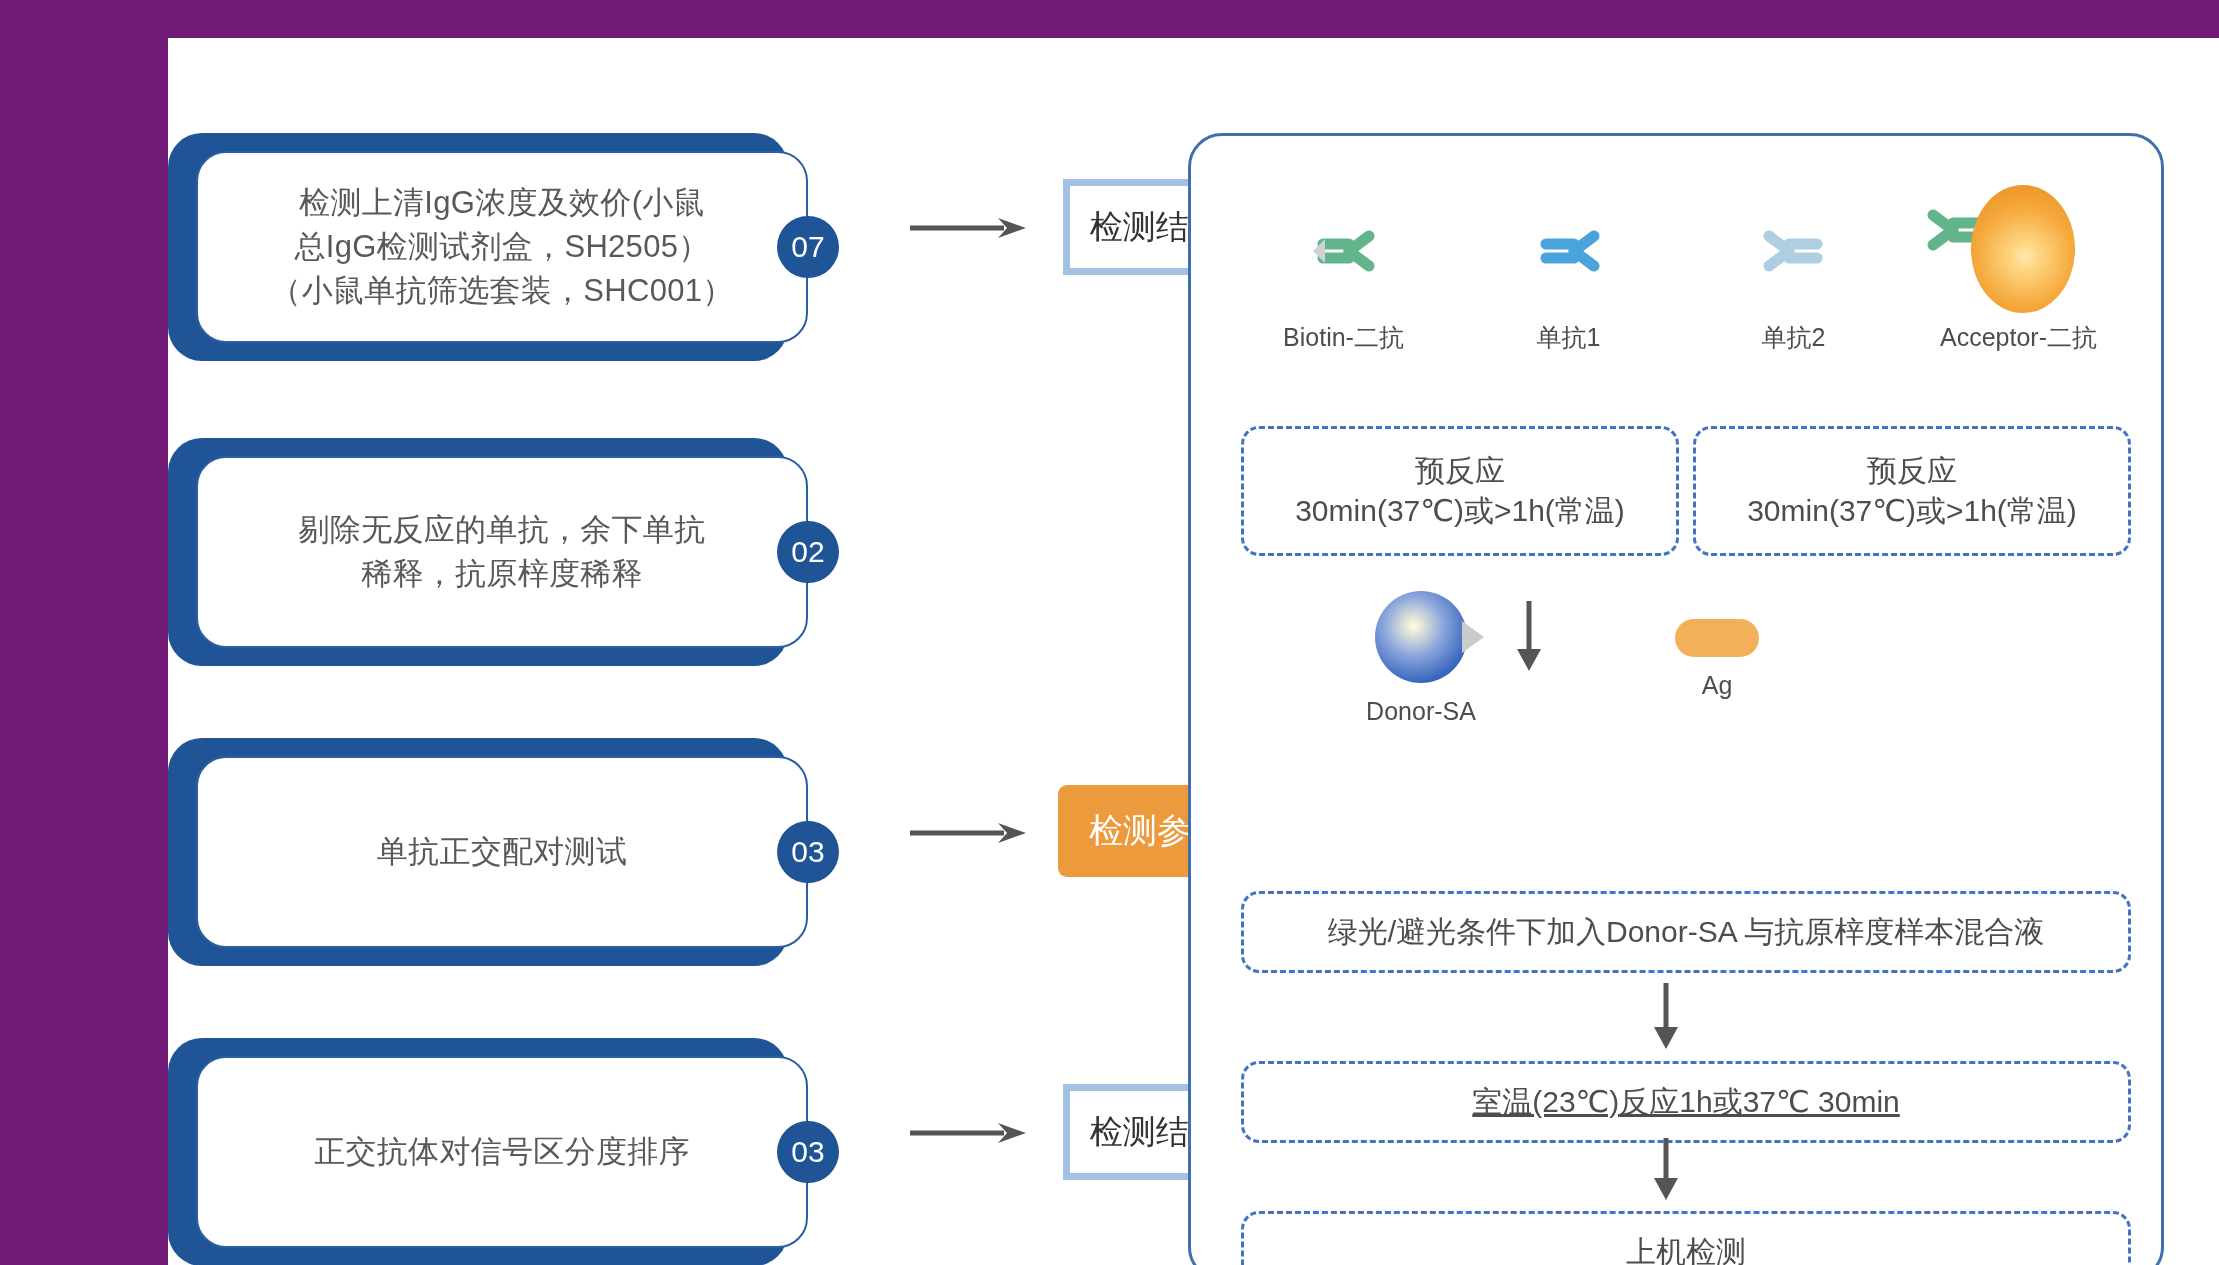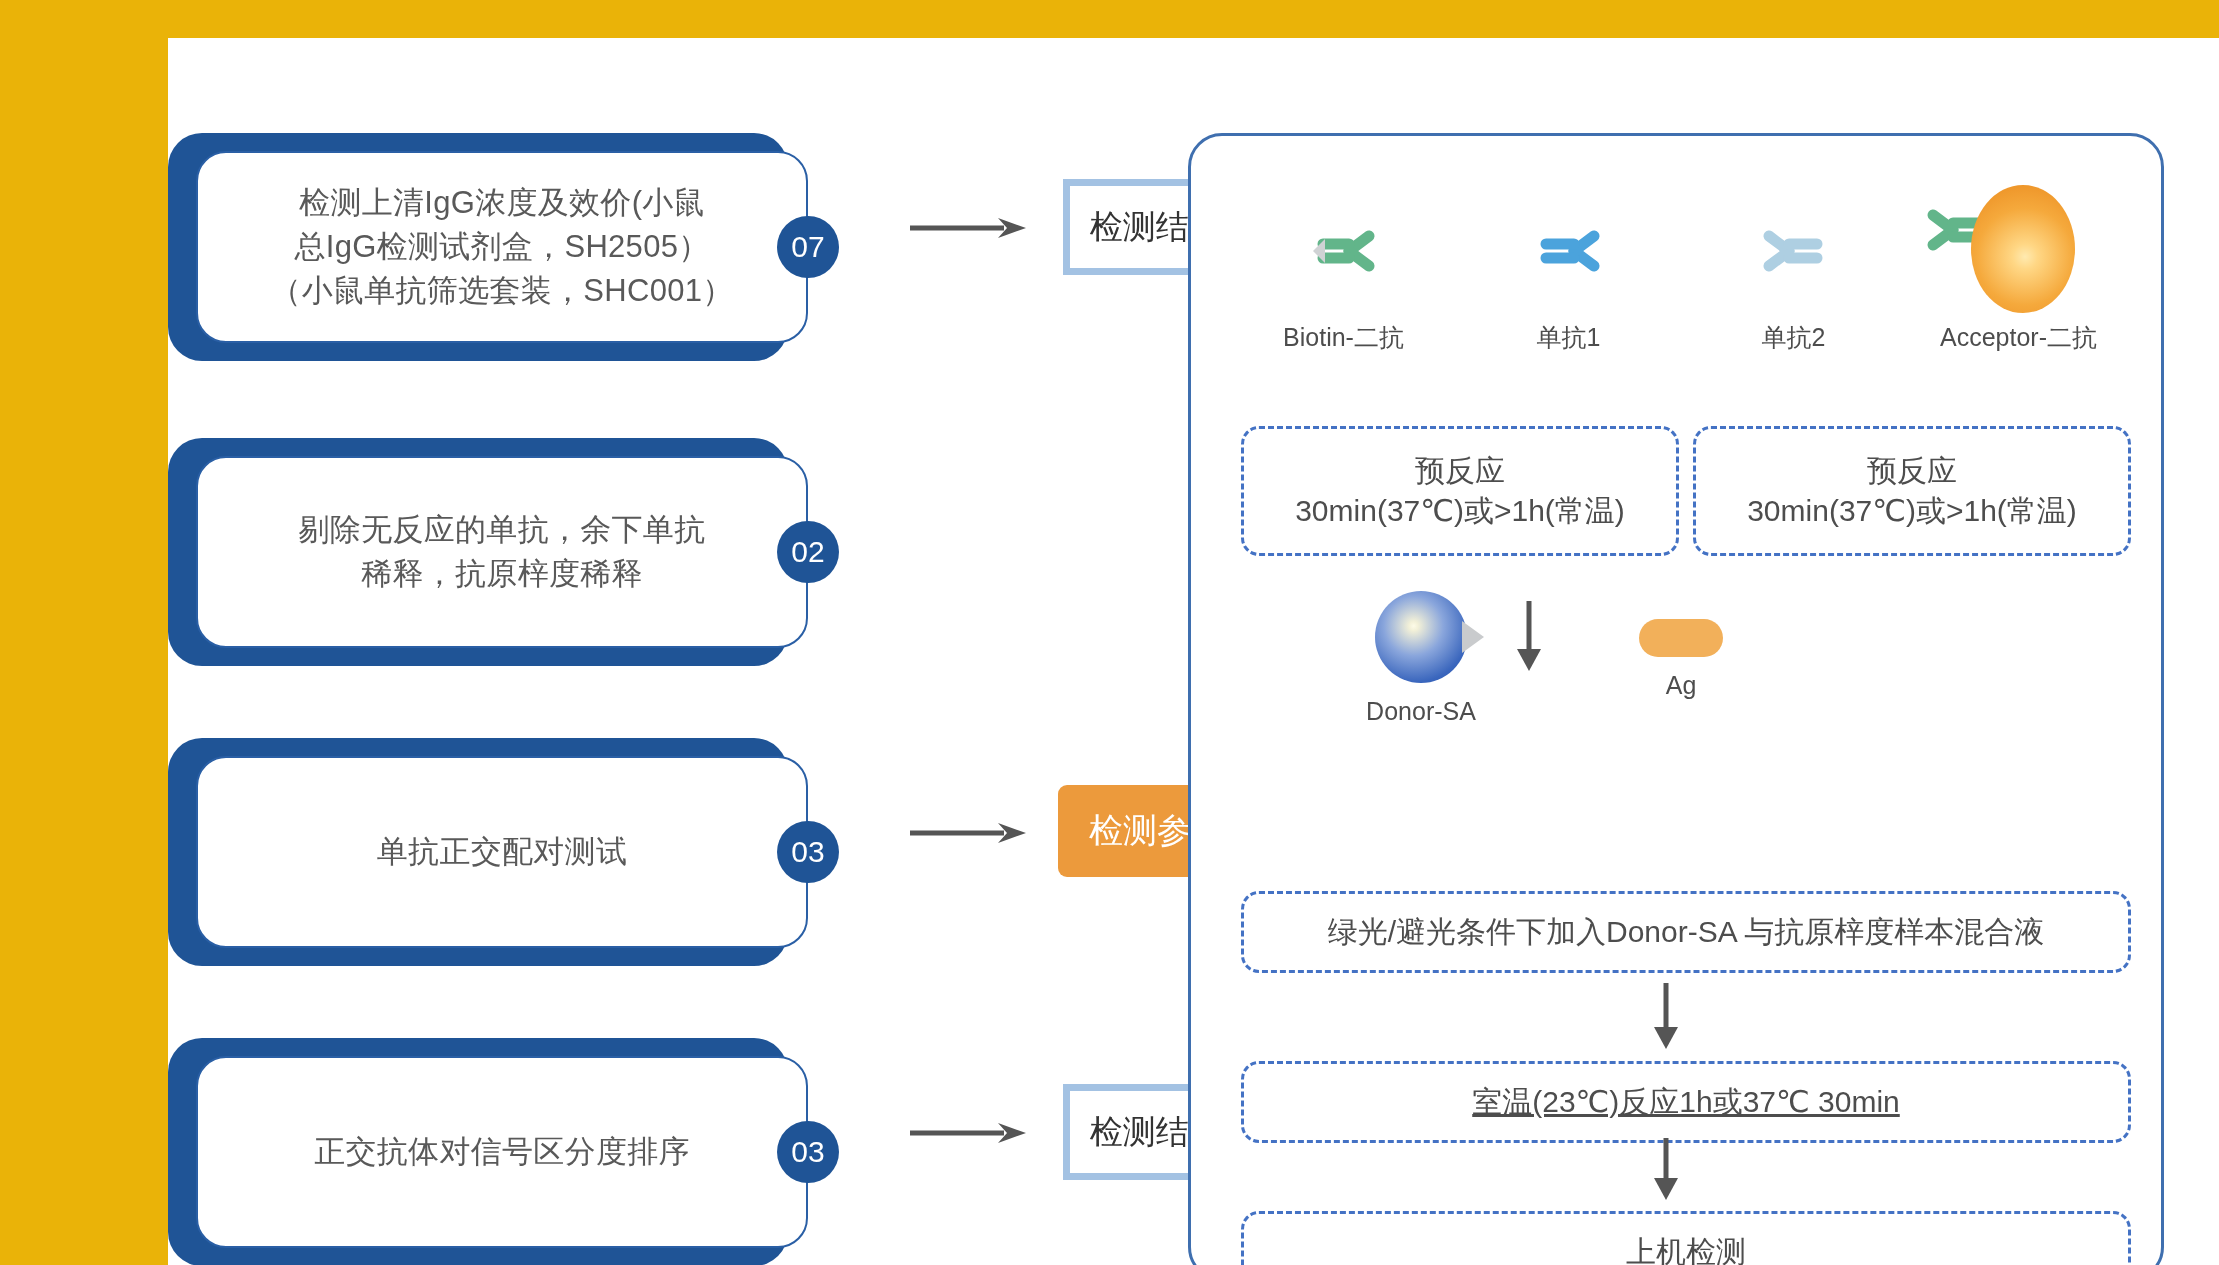--- a/index.html
+++ b/index.html
@@ -3,21 +3,21 @@
 <meta charset="utf-8">
 <title>AlphaLISA Antibody Pairing Workflow Diagram</title>
 <style>
   * { box-sizing: border-box; }
   html, body { margin:0; padding:0; background:#000; }
   body { font-family:"Liberation Sans","DejaVu Sans",sans-serif; }
 
   #canvas {
     position:relative;
     width:2219px; height:1265px;
-    background:#eab308;
+    background:#701a75;
     overflow:hidden;
   }
   
   #slide {
     position:absolute;
     left:168px; top:38px;
     width:2051px; height:1227px;
     background:#fff;
   }
 
@@ -115,21 +115,21 @@
 
   #pre1 { left:50px;  top:290px; width:438px; height:130px; }
   #pre2 { left:502px; top:290px; width:438px; height:130px; }
   #greenlight { left:50px; top:755px; width:890px; height:82px; }
   #roomtemp   { left:50px; top:925px; width:890px; height:82px;text-decoration:underline; }
   #machine    { left:50px; top:1075px; width:890px; height:82px; }
 
   
   #donorRow { position:absolute; left:50px; top:455px; width:890px; height:160px; }
   .donorWrap { position:absolute; left:80px; top:0px; width:200px; text-align:center; }
-  .agWrap    { position:absolute; left:340px; top:28px; width:200px; text-align:center; }
+  .agWrap    { position:absolute; left:376px; top:28px; width:200px; text-align:center; }
   .sphere-blue {
     width:92px; height:92px; border-radius:50%;
     background:radial-gradient(circle at 42% 38%, #fdfbe8 0%, #f2f0d8 6%, #8aa6dc 38%, #3a66bd 72%, #2a53a8 100%);
     margin:0 auto; position:relative;
   }
   .notch {
     position:absolute; right:-17px; top:30px;
     width:0; height:0;
     border-top:16px solid transparent;
     border-bottom:16px solid transparent;

